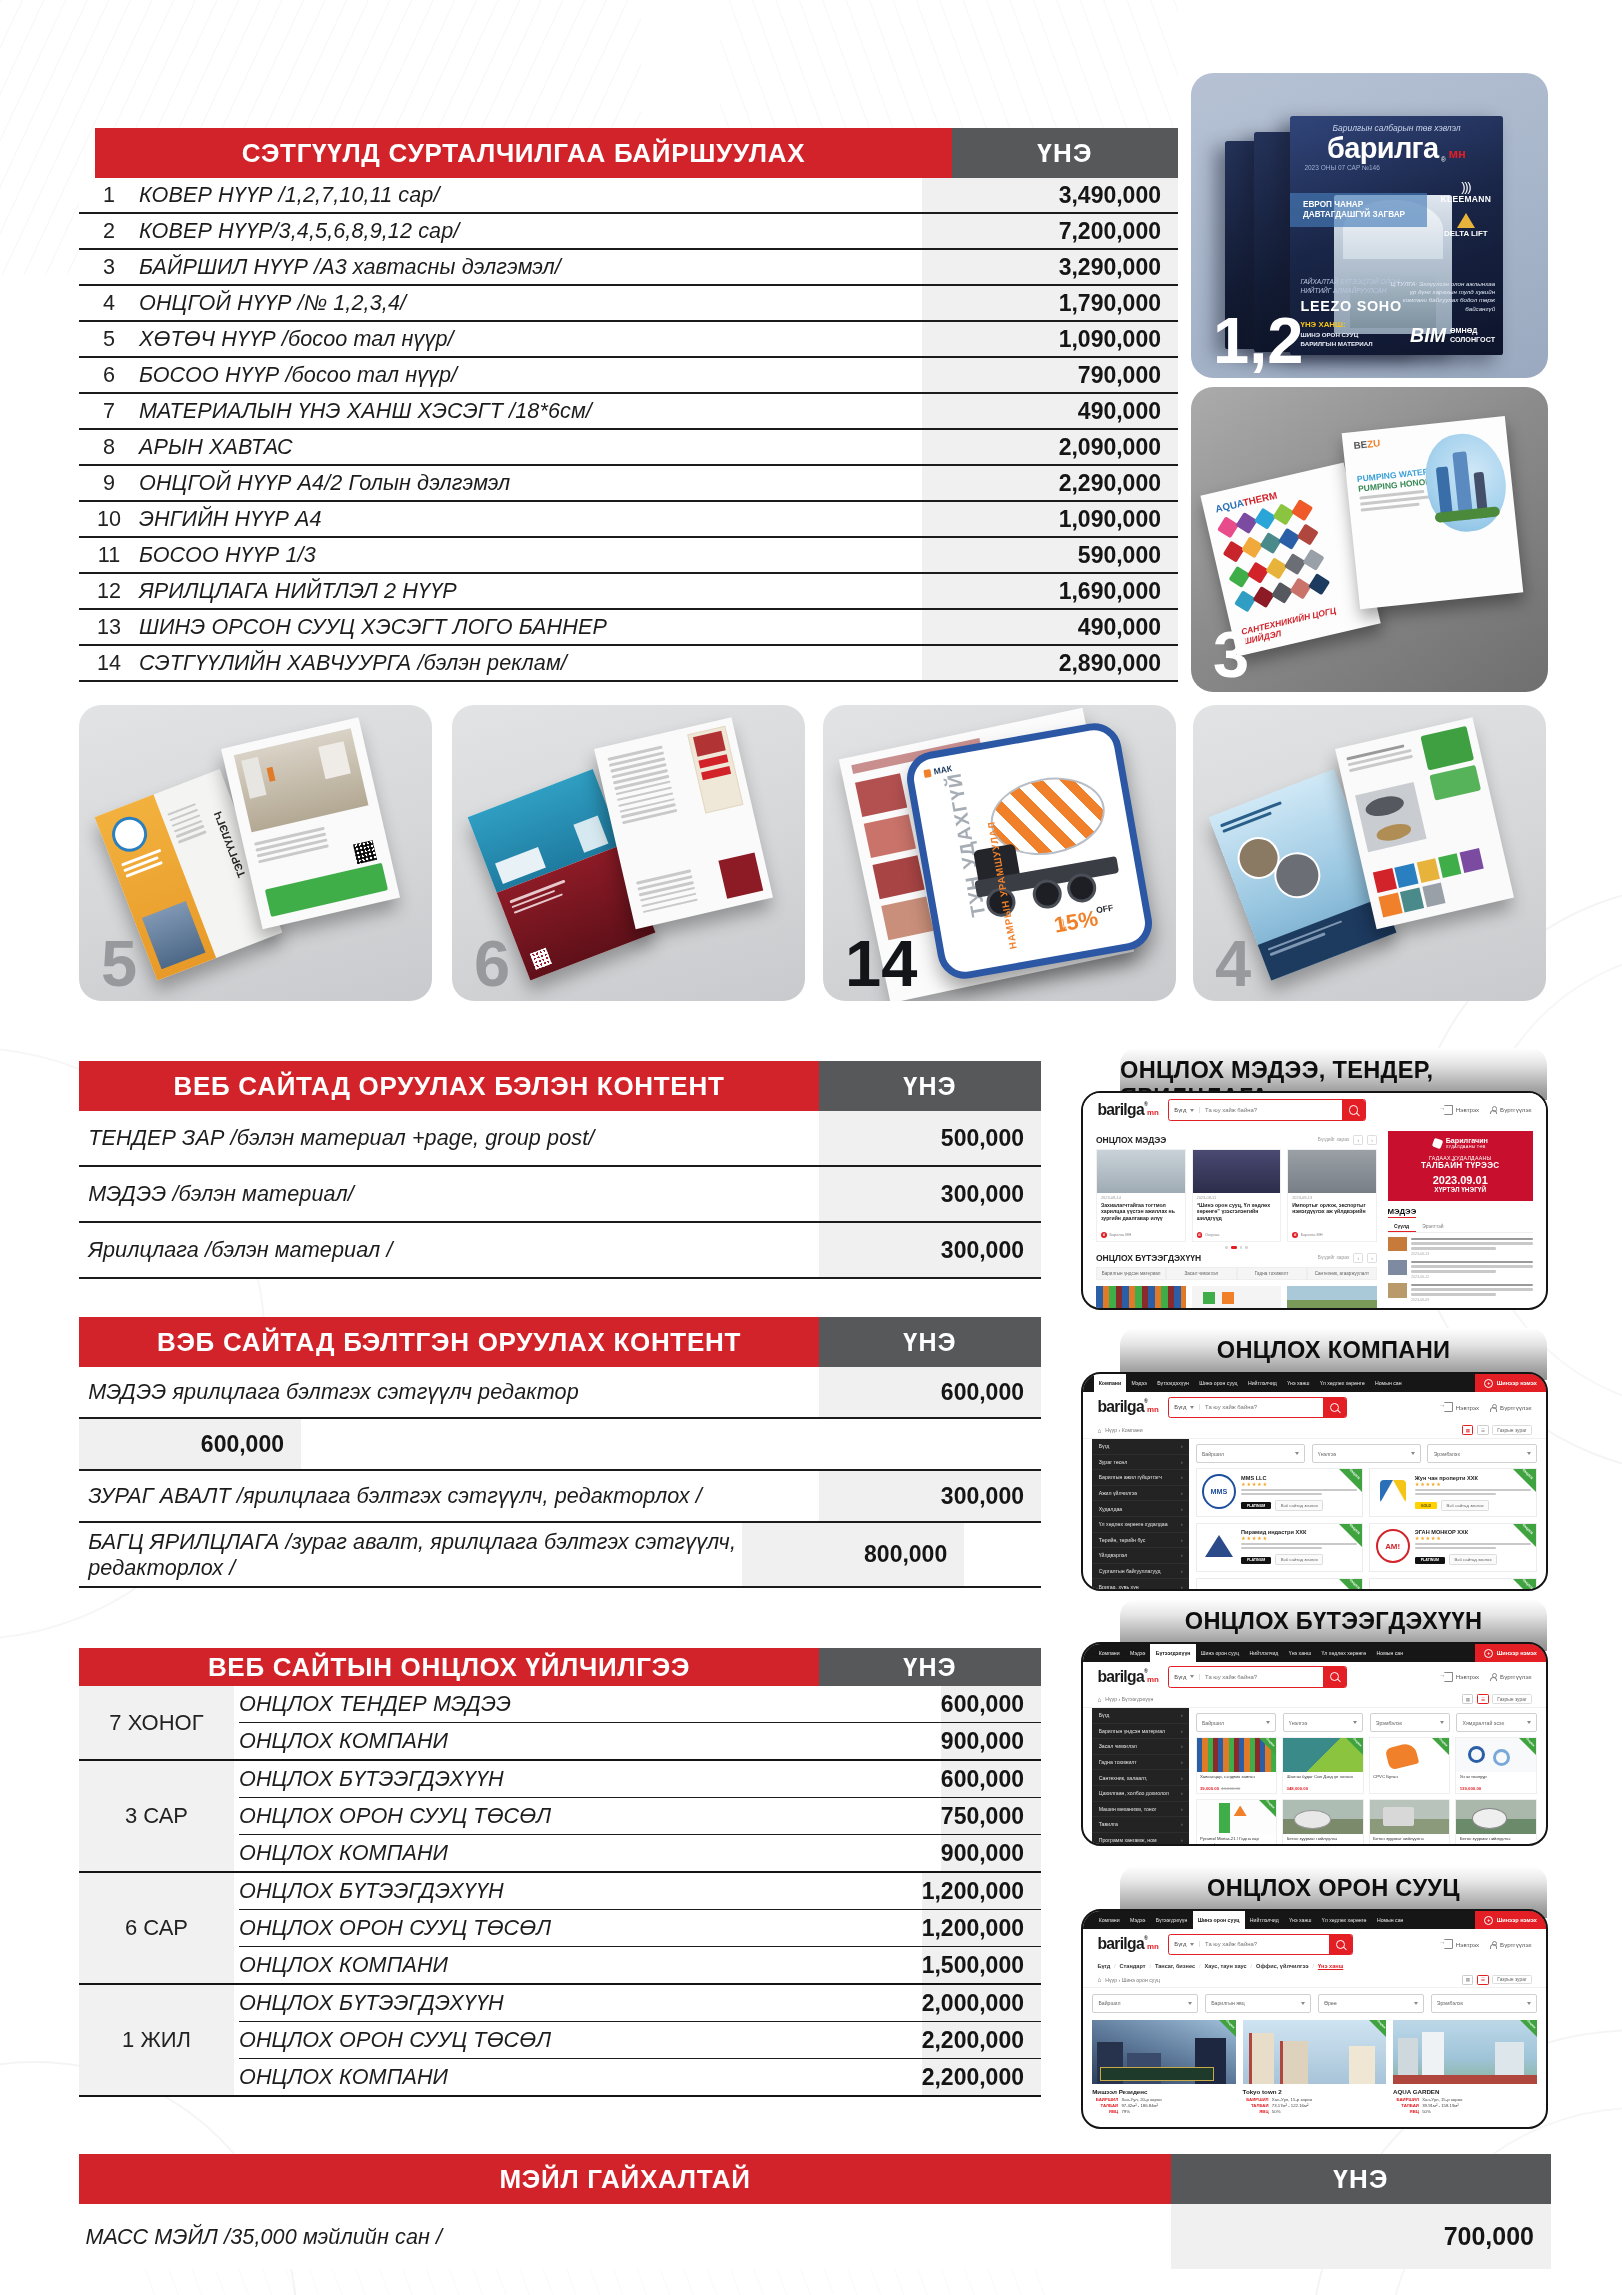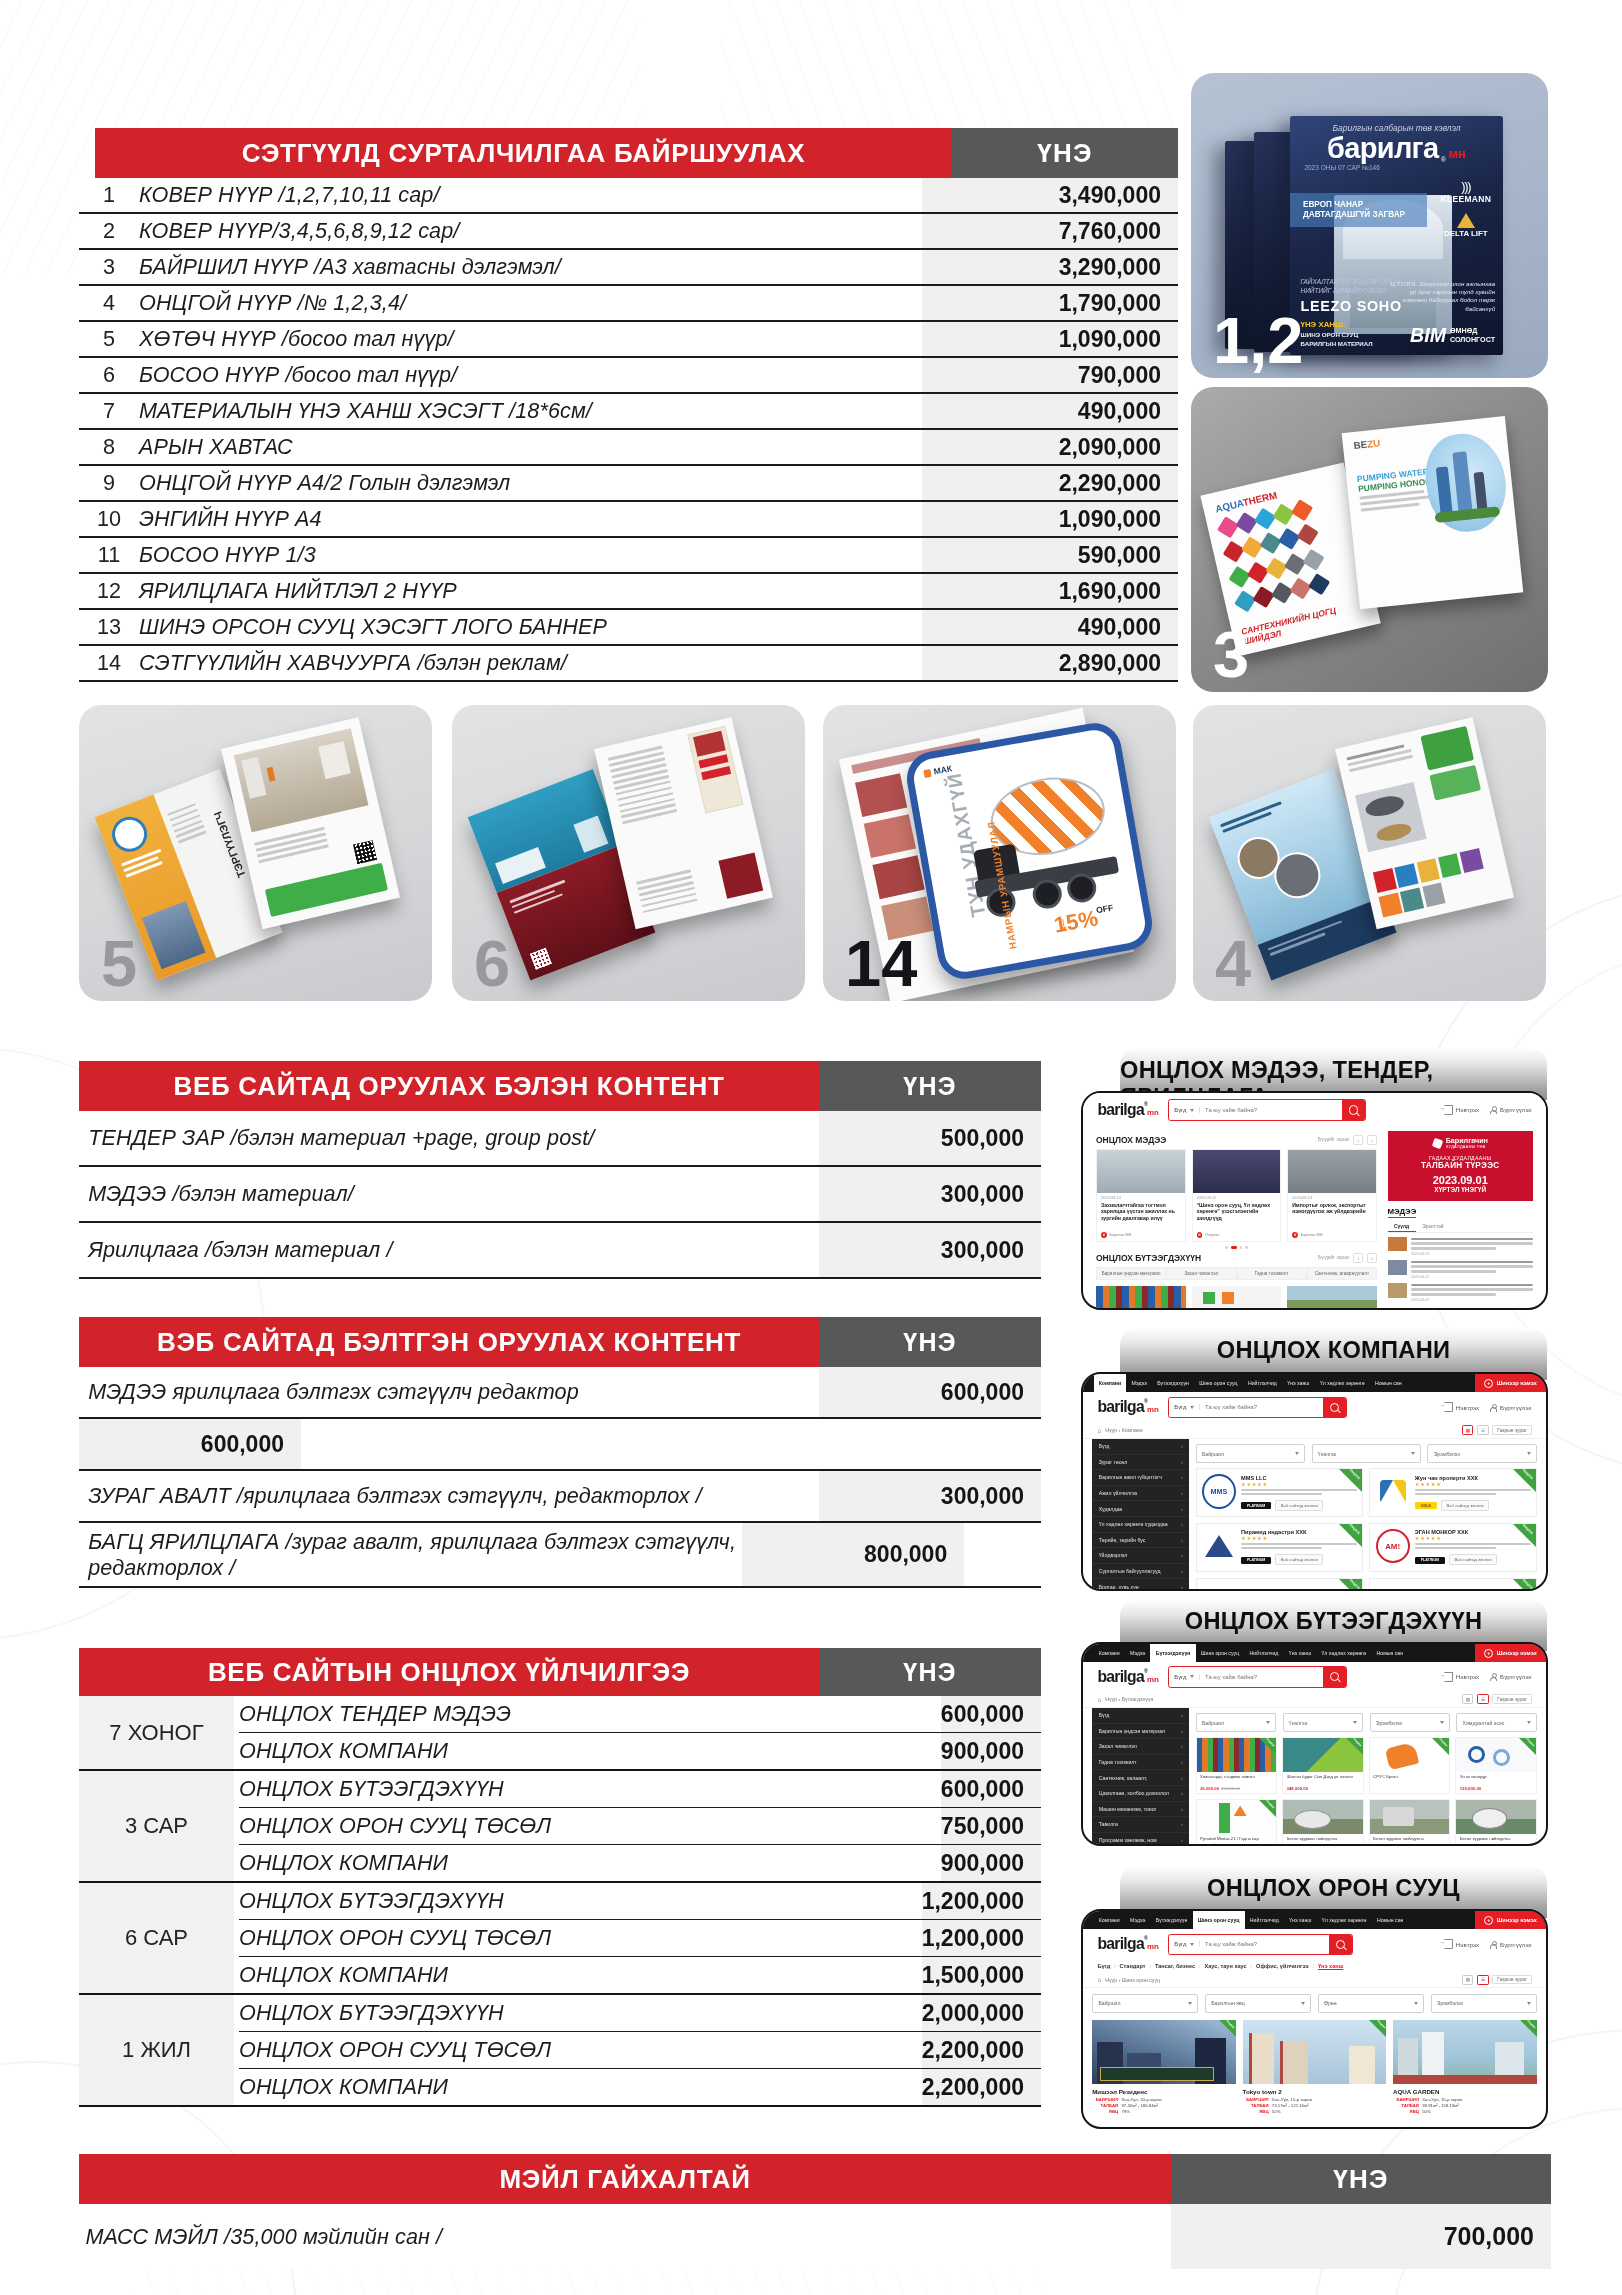--- a/index.html
+++ b/index.html
@@ -25,21 +25,21 @@
   #t1 .pt-head{height:50px;} #t1 .pt-title{font-size:26px;margin-left:16px;} #t1 .pt-priceh{width:226px;font-size:26px;}
   #t1 .pt-row{height:34px;} #t1 .pt-num{width:60px;} #t1 .pt-price{width:256px;}
   #t2{left:79px;top:1061px;width:962px;}
   #t2 .pt-head,#t3 .pt-head{height:50px;} #t2 .pt-title,#t3 .pt-title{font-size:26px;}
   #t2 .pt-priceh,#t3 .pt-priceh{width:222px;font-size:25px;}
   #t2 .pt-row{height:54px;} #t2 .pt-name{padding-left:9.2px;} #t2 .pt-price,#t3 .pt-price{width:222px;}
   #t3{left:79px;top:1317px;width:962px;}
   #t3 .pt-row{height:50px;} #t3 .pt-name{padding-left:9.2px;line-height:1.2;}
   #t3 .pt-row.tall{height:63px;}
   #t4{left:79px;top:1648px;width:962px;}
-  #t4 .pt-head{height:48px;} #t4 .pt-title{font-size:26px;} #t4 .pt-priceh{width:222px;font-size:25px;}
+  #t4 .pt-head{height:38px;} #t4 .pt-title{font-size:26px;} #t4 .pt-priceh{width:222px;font-size:25px;}
   .g-row{display:flex;border-bottom:2.6px solid #141414;}
   .g-period{width:160px;background:#F1F1F2;display:flex;align-items:center;justify-content:center;font-size:22px;color:#222;border-right:5.2px solid #fff;box-sizing:border-box;}
   .g-rows{flex:1;display:flex;flex-direction:column;}
   .g-rows .pt-row{height:36px;border-bottom:1.3px solid #1b1b1b;}
   .g-rows .pt-row:last-child{border-bottom:none;}
   #t5{left:79px;top:2154px;width:1472px;}
   #t5 .pt-head{height:50px;} #t5 .pt-title{font-size:26px;} #t5 .pt-priceh{width:380px;font-size:26px;}
   #t5 .pt-row{height:65px;border-bottom:none;} #t5 .pt-name{padding-left:6.5px;}
   #t5 .pt-price{width:380px;font-size:25px;}
   
@@ -269,21 +269,21 @@
     <div>
 
     <div class="pt-row">
         <div class="pt-num">1</div>
         <div class="pt-name">КОВЕР НҮҮР /1,2,7,10,11 сар/</div>
         <div class="pt-price">3,490,000</div>
       </div>
         <div class="pt-row">
         <div class="pt-num">2</div>
         <div class="pt-name">КОВЕР НҮҮР/3,4,5,6,8,9,12 сар/</div>
-        <div class="pt-price">7,760,000</div>
+        <div class="pt-price">7,200,000</div>
       </div>
         <div class="pt-row">
         <div class="pt-num">3</div>
         <div class="pt-name">БАЙРШИЛ НҮҮР /А3 хавтасны дэлгэмэл/</div>
         <div class="pt-price">3,290,000</div>
       </div>
         <div class="pt-row">
         <div class="pt-num">4</div>
         <div class="pt-name">ОНЦГОЙ НҮҮР /№ 1,2,3,4/</div>
         <div class="pt-price">1,790,000</div>

